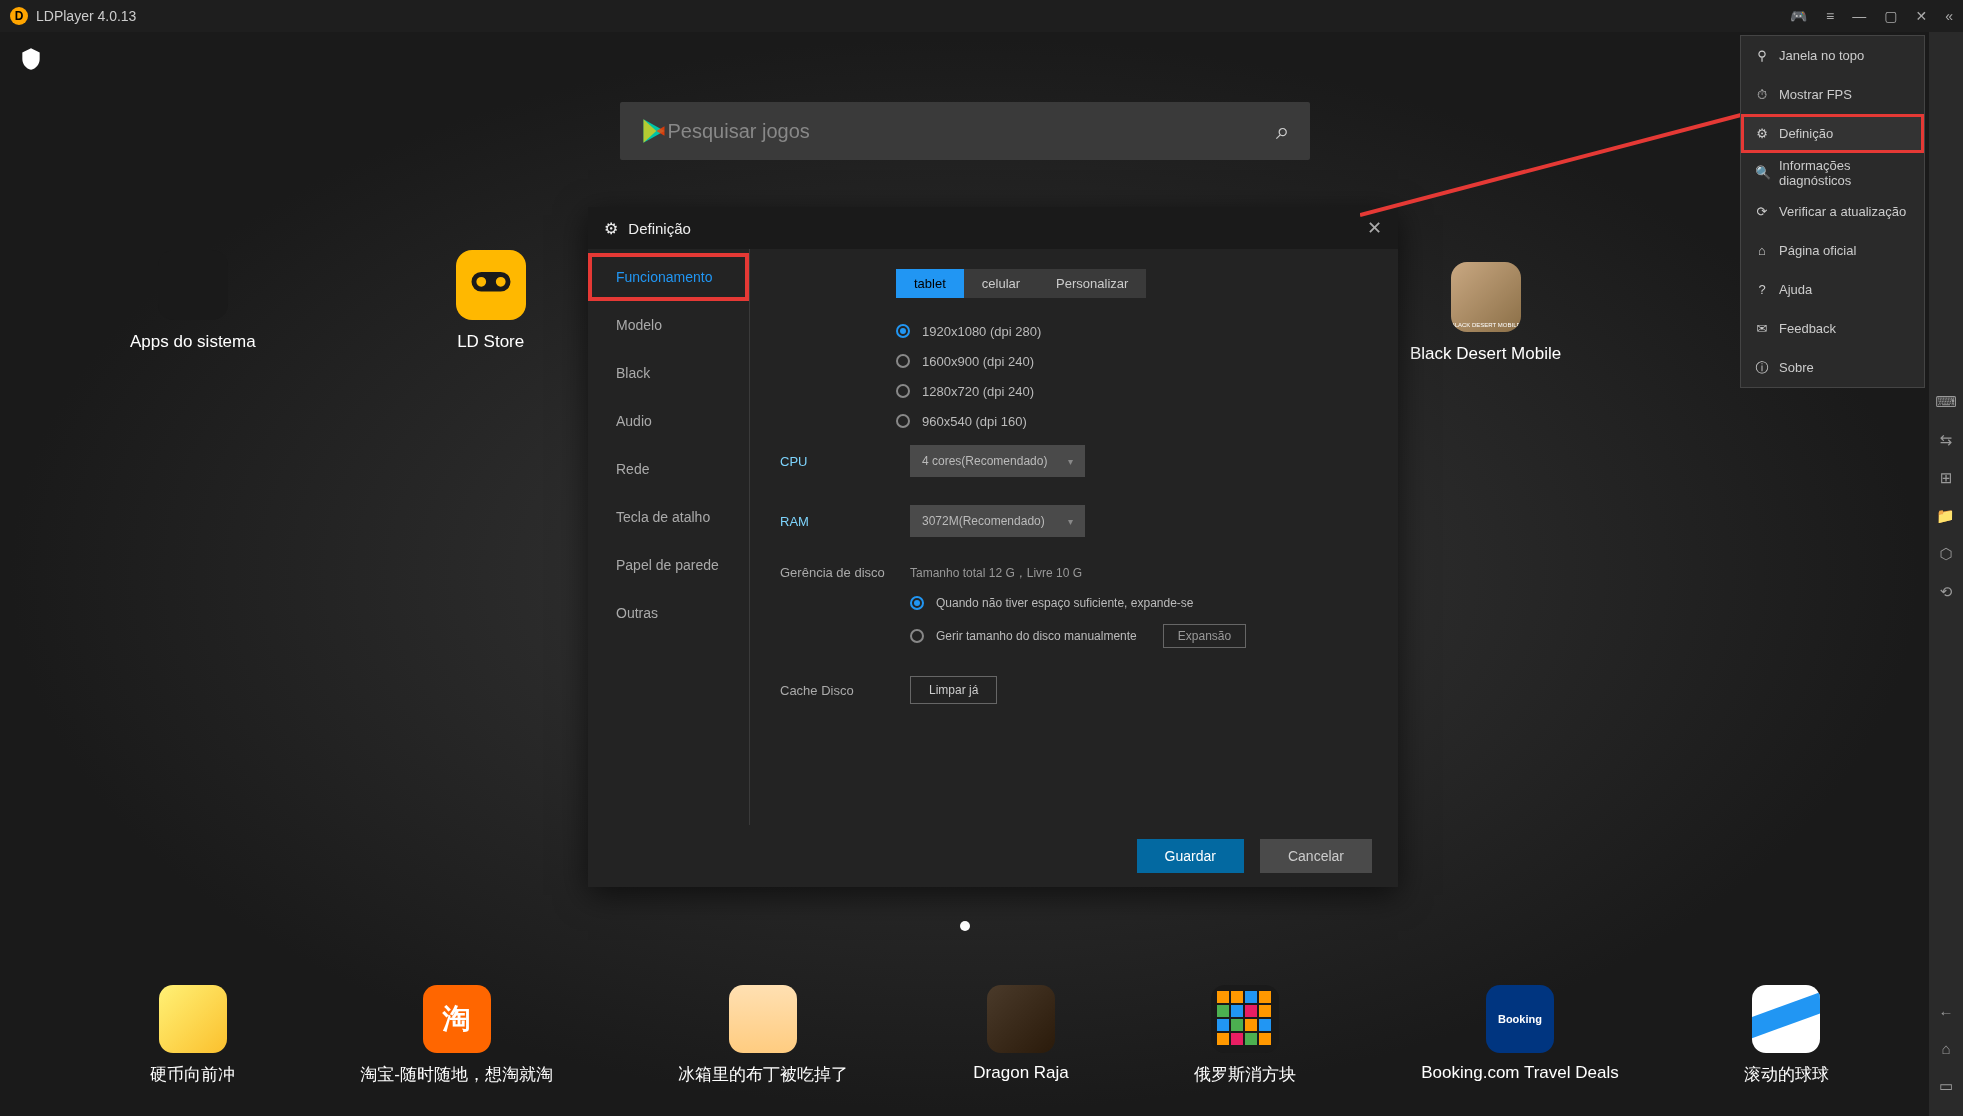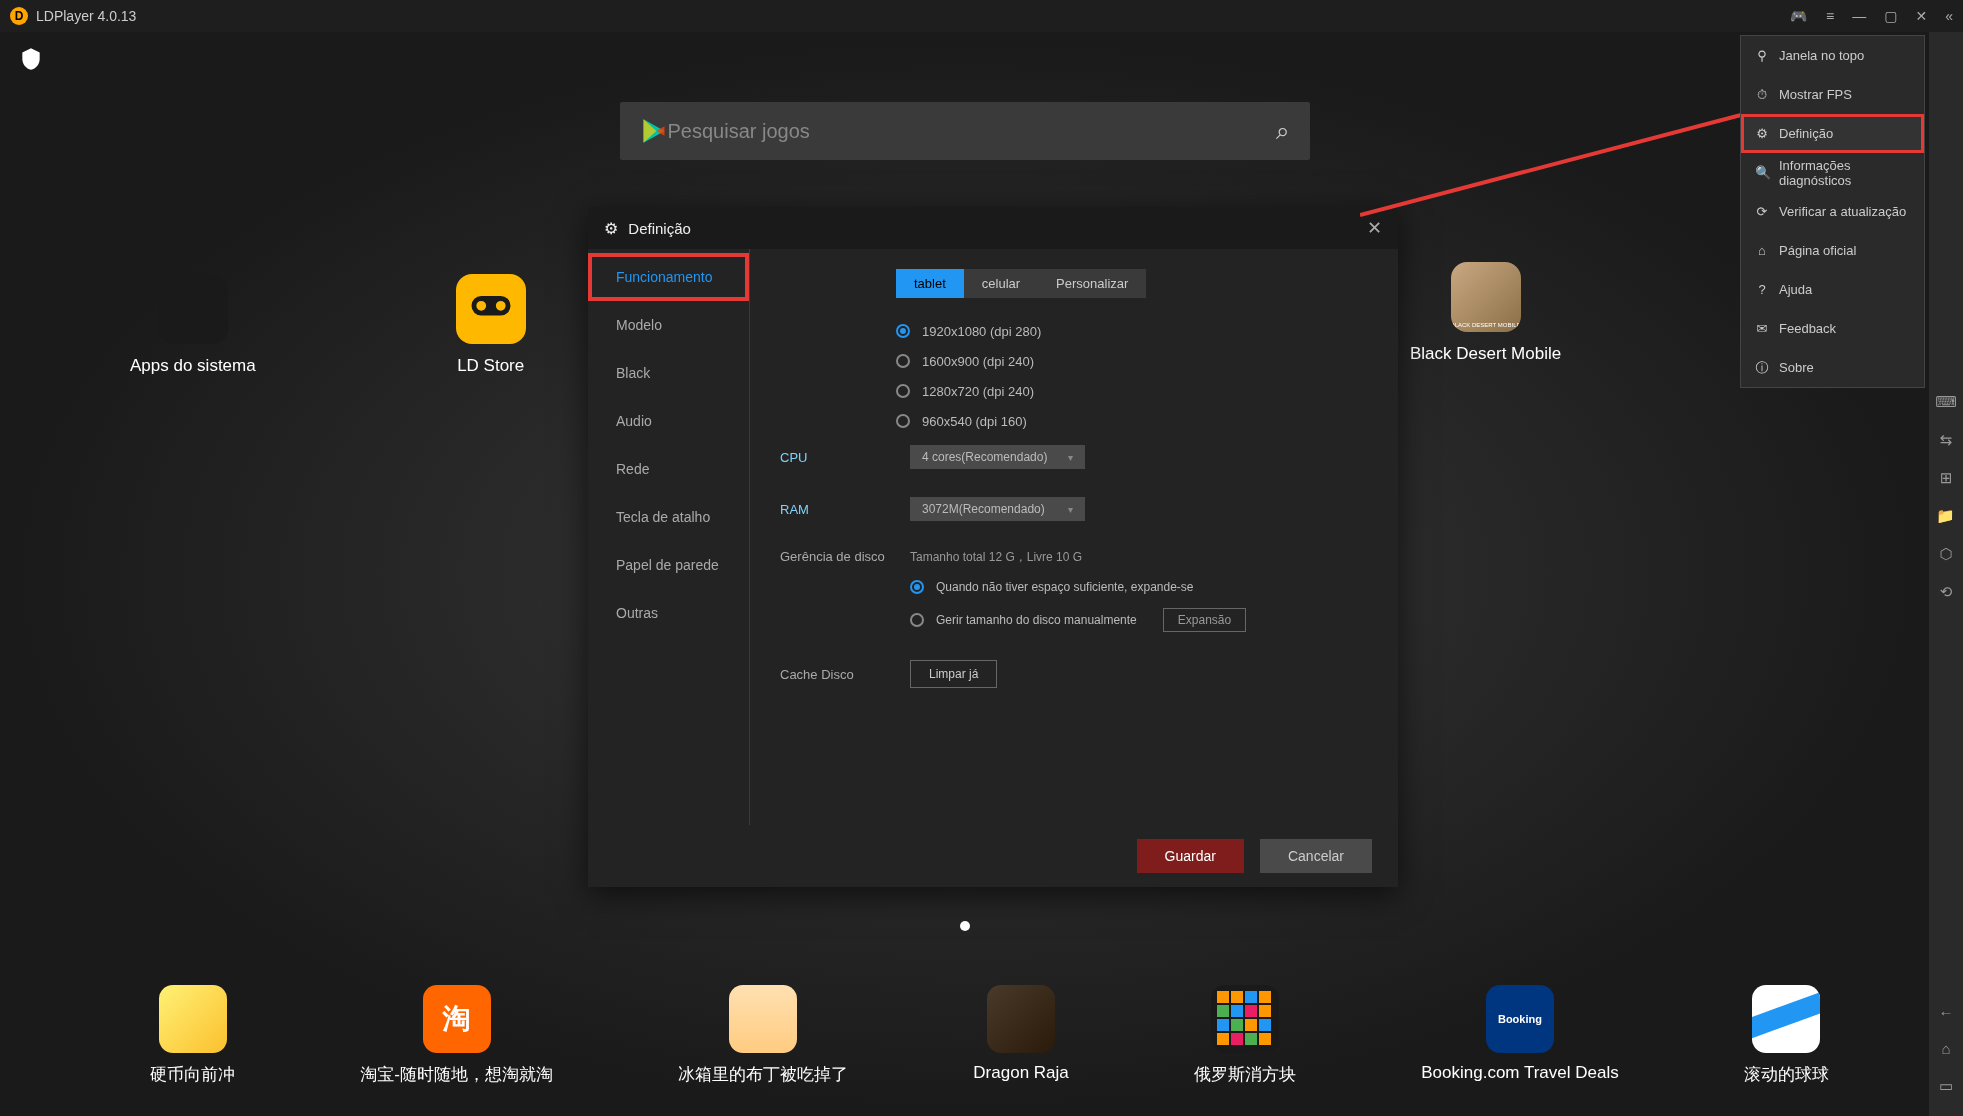--- a/index.html
+++ b/index.html
@@ -20,21 +20,21 @@
 .search-wrap { position: absolute; top: 70px; left: 50%; transform: translateX(-50%); width: 690px; height: 58px; background: #3a3a3a; display: flex; align-items: center; padding: 0 20px; border-radius: 2px; }
 .search-wrap input { flex: 1; background: transparent; border: none; outline: none; color: #ccc; font-size: 20px; }
 .search-wrap input::placeholder { color: #888; }
 .search-wrap .mag { color: #ccc; font-size: 24px; }
 
 
 .drow { position: absolute; display: flex; gap: 120px; }
 .dicon { display: flex; flex-direction: column; align-items: center; color: #fff; font-size: 17px; cursor: pointer; }
 .dicon .box { width: 70px; height: 70px; border-radius: 16px; margin-bottom: 12px; display: flex; align-items: center; justify-content: center; }
 
-.row1 { top: 242px; left: 130px; gap: 200px; }
+.row1 { top: 218px; left: 130px; gap: 200px; }
 .icon-sys .box { background: #1a1a1a; display: grid; grid-template-columns: repeat(3, 14px); grid-template-rows: repeat(3, 14px); gap: 4px; padding: 10px; }
 .icon-sys .box span { border-radius: 3px; }
 .icon-sys .box span:nth-child(1){background:#3498db}.icon-sys .box span:nth-child(2){background:#e74c3c}.icon-sys .box span:nth-child(3){background:#2ecc71}
 .icon-sys .box span:nth-child(4){background:#f39c12}.icon-sys .box span:nth-child(5){background:#1abc9c}.icon-sys .box span:nth-child(6){background:#9b59b6}
 .icon-sys .box span:nth-child(7){background:#e74c3c}.icon-sys .box span:nth-child(8){background:#3498db}.icon-sys .box span:nth-child(9){background:#f1c40f}
 
 .icon-ld .box { background: #ffb800; }
 .icon-ld svg { width: 40px; height: 26px; fill: #1a1a1a; }
 
 .icon-bdm { position: absolute; top: 230px; left: 1410px; }
@@ -83,34 +83,34 @@
 .seg-control { display: flex; margin-left: 116px; margin-bottom: 18px; }
 .seg-control .seg { padding: 7px 18px; background: #3a3a3a; cursor: pointer; font-size: 13px; color: #ccc; }
 .seg-control .seg.active { background: #2196f3; color: #000000; }
 .res-list { margin-left: 116px; margin-bottom: 9px; }
 .res-list .r-item { display: flex; align-items: center; height: 30px; cursor: pointer; gap: 12px; color: #bbb; }
 .radio { width: 14px; height: 14px; border: 2px solid #888; border-radius: 50%; position: relative; }
 .radio.on { border-color: #2196f3; }
 .radio.on::after { content: ""; position: absolute; inset: 2px; background: #2196f3; border-radius: 50%; }
 .cfg-row { display: flex; align-items: center; margin-bottom: 28px; }
 .cfg-row .lbl { width: 130px; color: #7dd3fc; font-size: 13px; }
-.dropdown { width: 175px; height: 24px; background: #4a4a4a; display: flex; align-items: center; padding: 0 12px; color: #bbb; font-size: 12px; cursor: pointer; justify-content: space-between; }
+.dropdown { width: 175px; height: 32px; background: #4a4a4a; display: flex; align-items: center; padding: 0 12px; color: #bbb; font-size: 12px; cursor: pointer; justify-content: space-between; }
 .dropdown .chev { font-size: 10px; color: #888; }
 .disk-row { display: flex; align-items: flex-start; gap: 14px; }
 .disk-row .lbl { width: 116px; color: #aaa; font-size: 13px; }
 .disk-col { display: flex; flex-direction: column; gap: 14px; }
 .disk-info { color: #999; font-size: 12px; }
 .disk-opt { display: flex; align-items: center; gap: 12px; font-size: 12px; color: #bbb; }
 .expand-btn { padding: 4px 14px; border: 1px solid #666; color: #999; font-size: 12px; cursor: pointer; margin-left: 14px; }
 .cache-row { display: flex; align-items: center; margin-top: 28px; }
 .cache-row .lbl { width: 130px; color: #aaa; font-size: 13px; }
 .clear-btn { padding: 6px 18px; border: 1px solid #666; color: #ccc; font-size: 12px; cursor: pointer; }
 .modal-footer { height: 62px; display: flex; justify-content: flex-end; align-items: center; gap: 16px; padding: 0 26px; }
 .btn { padding: 9px 28px; font-size: 14px; cursor: pointer; border: none; }
-.btn-primary { background: #7f1d1d; color: #fff; }
+.btn-primary { background: #0369a1; color: #fff; }
 .btn-secondary { background: #4a4a4a; color: #ccc; }
 </style>
 </head>
 <body>
 
 <div class="title-bar">
   <div class="logo">D</div>
   <div class="title">LDPlayer 4.0.13</div>
   <div class="win-controls">
     <span>🎮</span>

